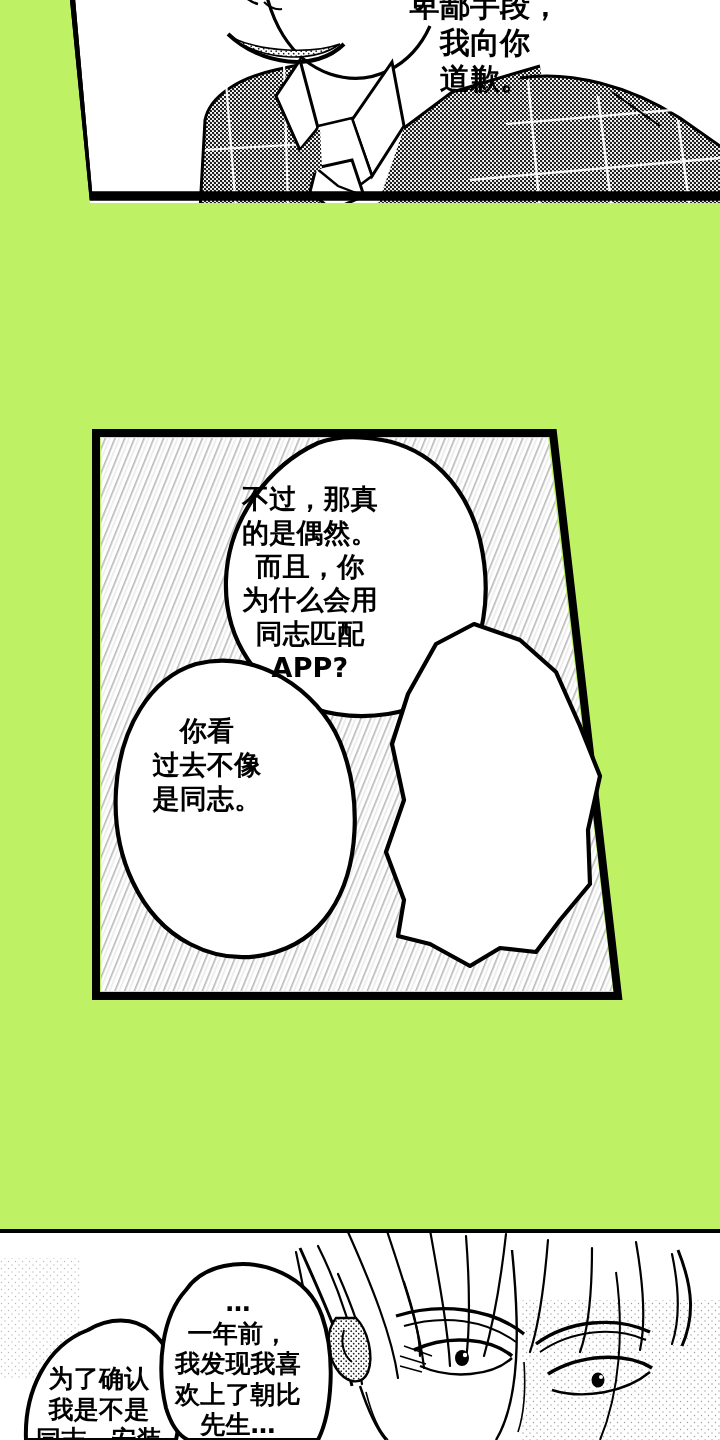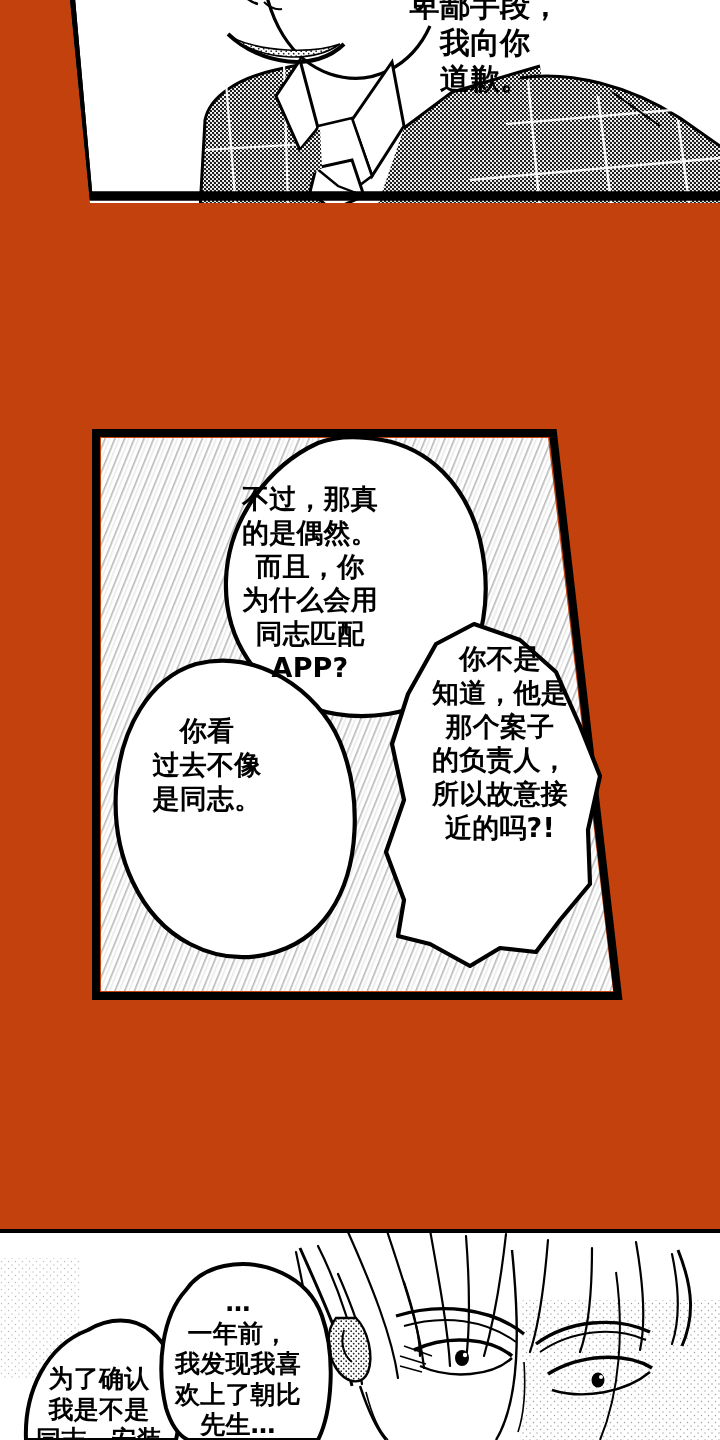--- a/index.html
+++ b/index.html
@@ -13,21 +13,21 @@
     height: 1440px;
     position: relative;
     overflow: hidden;
     font-family: "DejaVu Sans", "Liberation Sans", sans-serif;
   }
   .page {
     position: absolute;
     left: 0; top: 0;
     width: 720px;
     height: 1440px;
-    background: #c2410c;
+    background: #bef264;
   }
 
   
   .panel-svg {
     position: absolute;
     left: 0; top: 0;
     width: 720px;
     height: 1440px;
     pointer-events: none;
   }
@@ -313,26 +313,20 @@
 的是偶然。
 而且，你
 为什么会用
 同志匹配
 APP?</div>
 
   <div class="bubble-text" id="bubble-lookslike-text">你看
 过去不像
 是同志。</div>
 
-  <div class="bubble-text" id="bubble-accusation-text">你不是
-知道，他是
-那个案子
-的负责人，
-所以故意接
-近的吗?!</div>
 
   <div class="bubble-text" id="bubble-confirm-text">为了确认
 我是不是
 同志，安装</div>
 
   <div class="bubble-text" id="bubble-confession-text">…
 一年前，
 我发现我喜
 欢上了朝比
 先生…</div>

